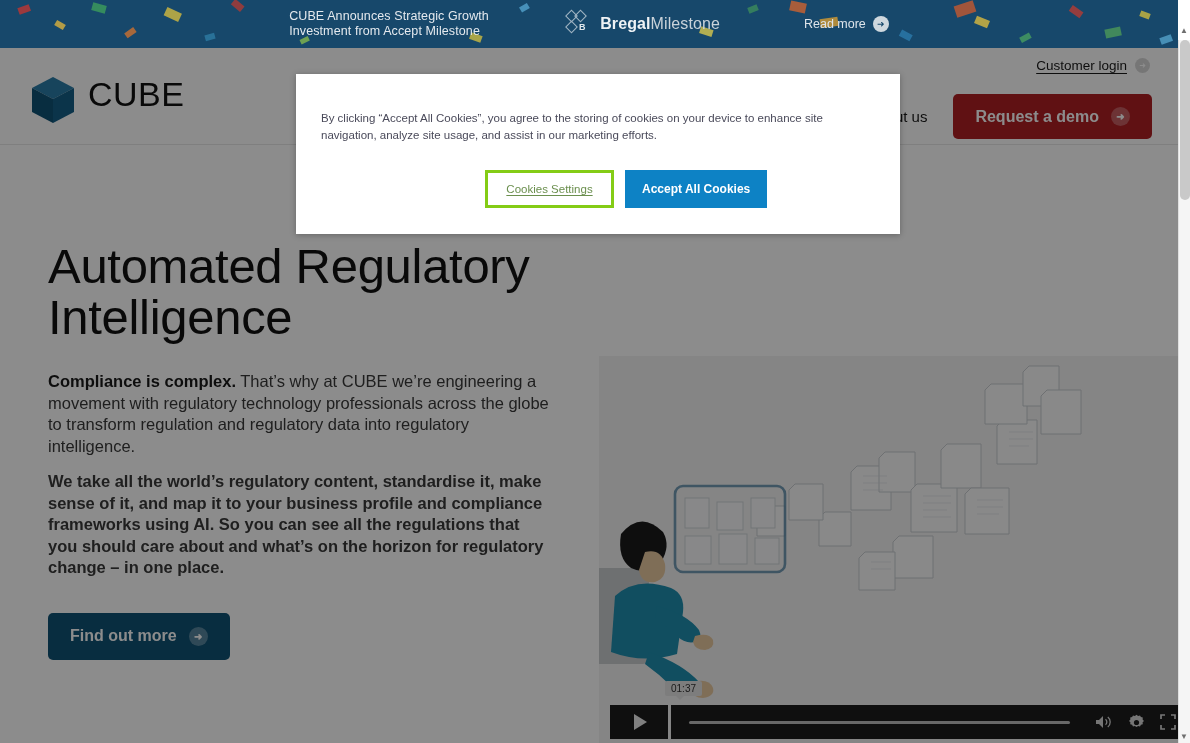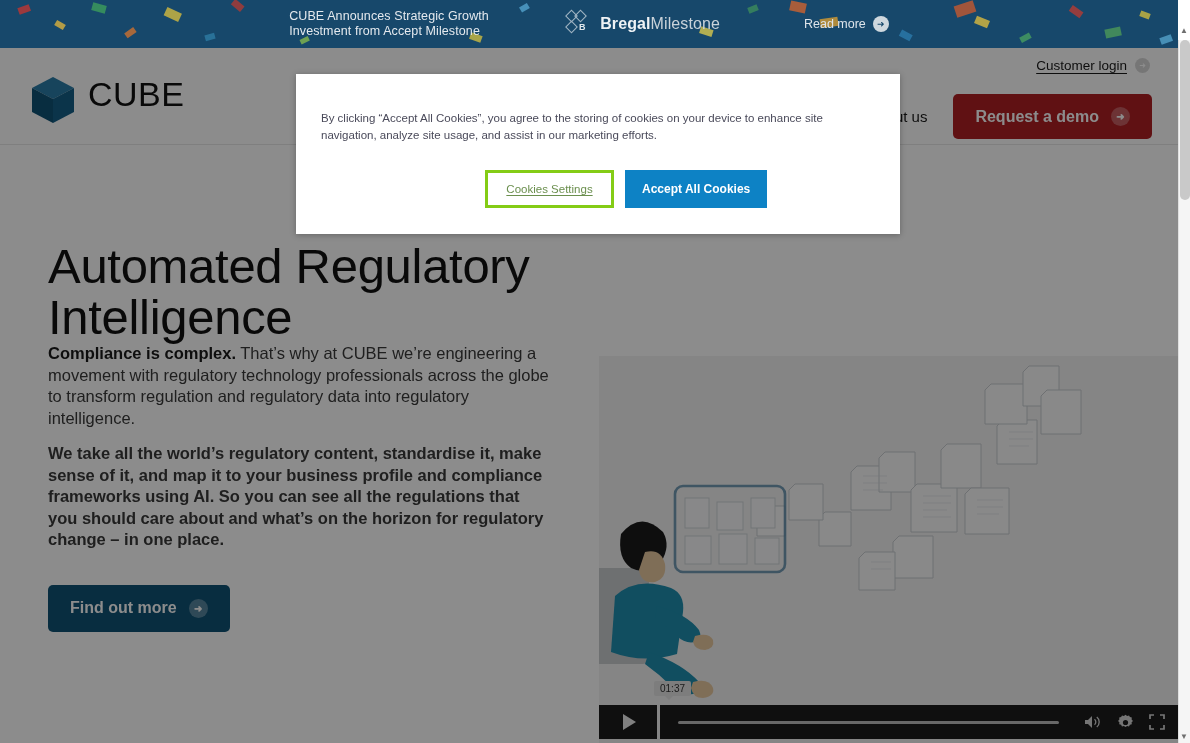--- a/index.html
+++ b/index.html
@@ -97,20 +97,21 @@
 
   
   .hero { position:absolute; top:146px; left:0; width:1178px; height:597px; background:#fff; }
   .hero-left { position:absolute; left:48px; top:95px; width:505px; }
   .hero-title {
     font-size:49px; line-height:51px; font-weight:400; color:#111;
     letter-spacing:-.3px;
   }
   .hero-p {
     font-size:16.5px; line-height:21.5px; color:#3a3a3a;
+    margin-top:28px;
   }
   .hero-p b { color:#1a1a1a; font-weight:bold; }
   .hero-p.second { margin-top:14px;font-weight:bold; }
   .btn-find {
     margin-top:34px;
     background:#0f5275; color:#fff;
     font-size:16px; font-weight:bold;
     padding:14px 22px; border-radius:5px; border:none;
     display:inline-flex; align-items:center; gap:12px; cursor:pointer;
   }
@@ -121,21 +122,21 @@
   }
 
   
   .video-wrap {
     position:absolute; left:599px; top:210px;
     width:580px; height:416px;
     background:#f3f3f3; overflow:hidden;
   }
   .video-illus { position:absolute; inset:0; }
   .video-controls {
-    position:absolute; left:0; bottom:33px;
+    position:absolute; left:11px; bottom:33px;
     width:580px; height:34px;
     display:flex; align-items:center;
   }
   .vc-play {
     width:58px;height:34px;background:#1c1c1c;
     display:flex;align-items:center;justify-content:center;cursor:pointer;
   }
   .vc-play .tri {
     width:0;height:0;border-left:13px solid #e9e9e9;
     border-top:8px solid transparent;border-bottom:8px solid transparent;

